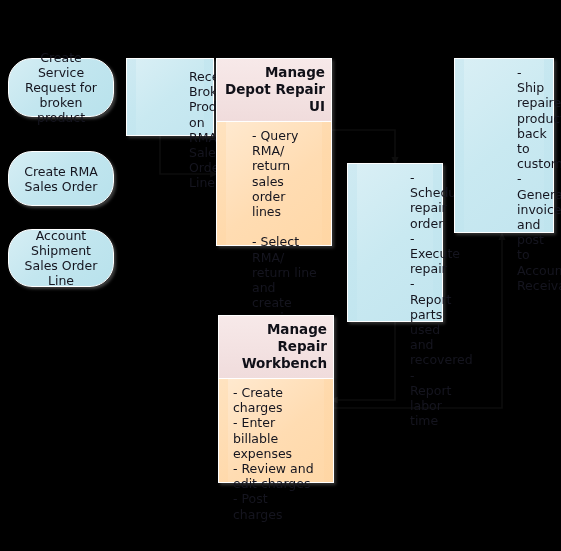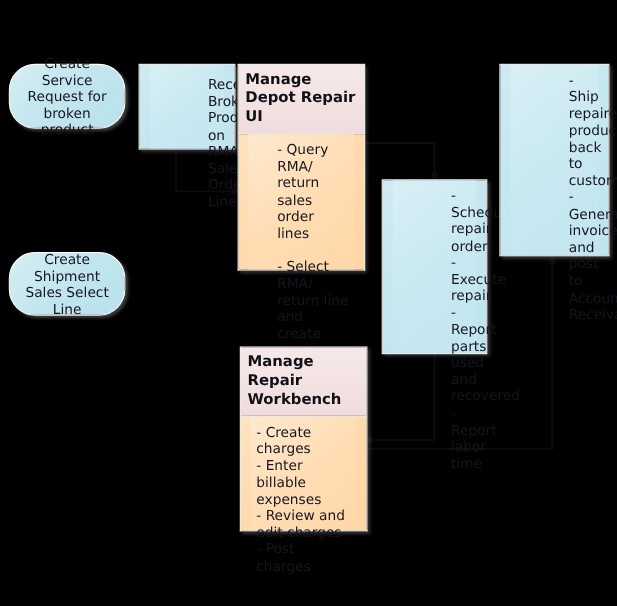--- a/index.html
+++ b/index.html
@@ -77,21 +77,21 @@
   
   .uibox {
     position: absolute;
     box-sizing: border-box;
   }
   .uibox .title {
     position: relative;
     background: linear-gradient(180deg, #f7e9e9 0%, #f0dcdc 100%);
     border: 1px solid #ffffff;
     box-sizing: border-box;
-    text-align: left;
+    text-align: right;
     font-weight: bold;
     font-size: 13.5px;
     line-height: 17px;
     padding: 5px 6px 6px 6px;
     color: #101018;
     box-shadow: 2px 2px 3px rgba(255,255,255,0.2);
   }
   .uibox .body {
     position: relative;
     background: linear-gradient(140deg, #ffe3c0 0%, #ffd9ab 55%, #ffd6a4 100%);
@@ -134,23 +134,26 @@
       <path d="M395,322 L395,400 L334,400" marker-end="url(#arrow)"></path>
 
       <path d="M334,408 L502,408 L502,236" marker-end="url(#arrow)"></path>
     </g>
   </svg>
 
   <div class="actor" style="left:8px; top:58px; width:106px; height:59px;">
     <span>Create Service Request for broken product</span>
   </div>
 
+  <div class="actor" style="left:8px; top:151px; width:106px; height:55px;">
+    <span>Create RMA Sales Order</span>
+  </div>
 
   <div class="actor" style="left:8px; top:229px; width:106px; height:58px;">
-    <span>Create Shipment Sales Select Line</span>
+    <span>Account Shipment Sales Order Line</span>
   </div>
 
   <div class="bluebox centered" style="left:126px; top:58px; width:88px; height:78px;">
     <div class="inner"></div>
     <div class="txt">Receive Broken Product on RMA Sales Order Line</div>
   </div>
 
   <div class="uibox" style="left:216px; top:58px; width:116px; height:172px;">
     <div class="title">Manage Depot Repair UI</div>
     <div class="body" style="height:124px;padding-left:21px;">

